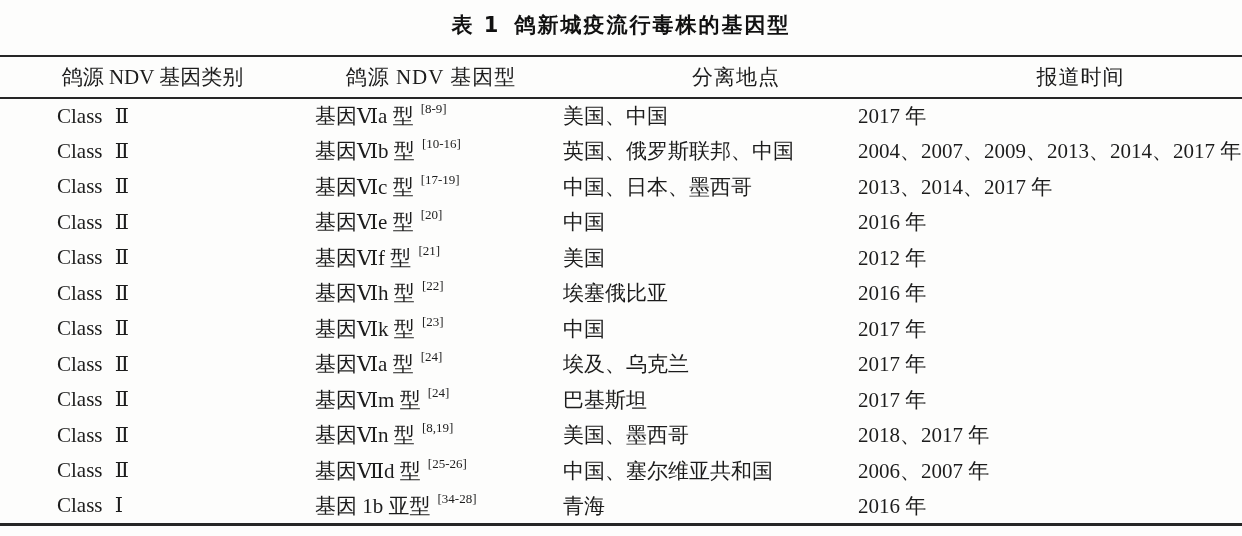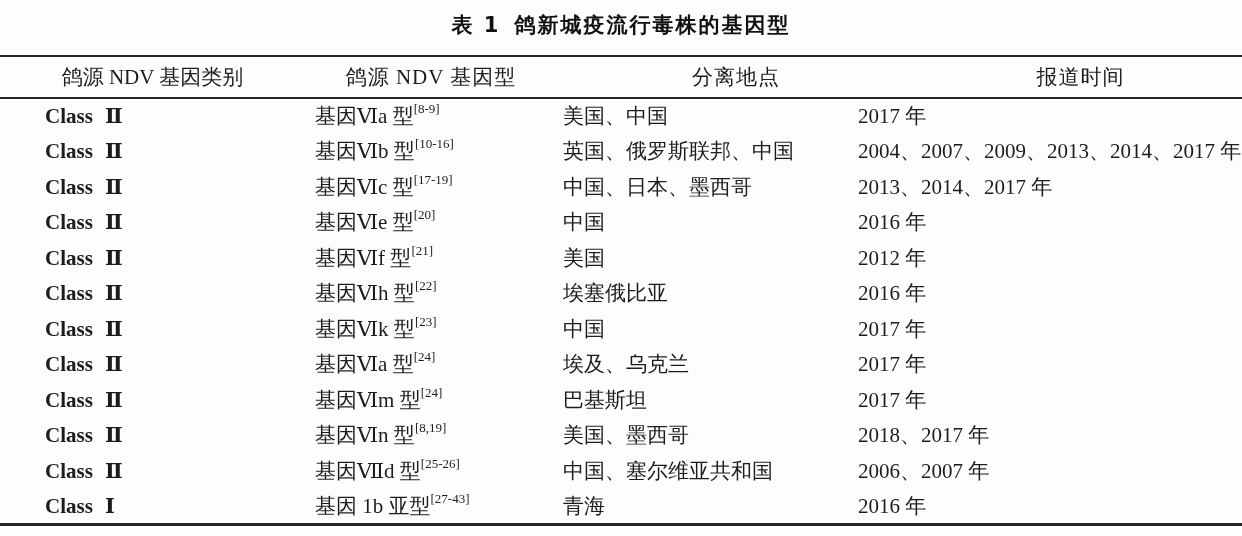--- a/index.html
+++ b/index.html
@@ -53,31 +53,32 @@
   .gen-table th.h3 { padding-left: 62px; letter-spacing: 1px; }
   .gen-table th.h4 { padding-left: 64px; letter-spacing: 1px; }
   .gen-table tbody tr { height: 35.5px; }
   .gen-table td {
     font-size: 21px;
     padding: 0;
     vertical-align: middle;
     white-space: nowrap;
     overflow: visible;
   }
-  td.cell-class { padding-left: 45px; word-spacing: 7px; font-weight: bold; }
+  td.cell-class { padding-left: 57px; word-spacing: 7px; }
   td.cell-genotype { padding-left: 15px; }
   td.cell-locations { padding-left: 8px; }
   td.cell-years { padding-left: 3px; }
   sup.ref {
     font-size: 13px;
     line-height: 0;
     position: relative;
     top: -2px;
     vertical-align: super;
     letter-spacing: 0;
+    margin-left: 7px;
   }
 </style>
 </head>
 <body>
 
 <div class="page">
   <div class="title-bar">
     <span class="title-label">表 1</span><span>鸽新城疫流行毒株的基因型</span>
   </div>
 
@@ -158,19 +159,19 @@
           <td class="cell-years">2018、2017 年</td>
         </tr>
         <tr>
           <td class="cell-class">Class Ⅱ</td>
           <td class="cell-genotype"><span>基因Ⅶd 型</span><sup class="ref">[25-26]</sup></td>
           <td class="cell-locations">中国、塞尔维亚共和国</td>
           <td class="cell-years">2006、2007 年</td>
         </tr>
         <tr>
           <td class="cell-class">Class Ⅰ</td>
-          <td class="cell-genotype"><span>基因 1b 亚型</span><sup class="ref">[27-43]</sup></td>
+          <td class="cell-genotype"><span>基因 1b 亚型</span><sup class="ref">[34-28]</sup></td>
           <td class="cell-locations">青海</td>
           <td class="cell-years">2016 年</td>
         </tr>
       </tbody>
   </table>
 </div>
 
 </body></html>

